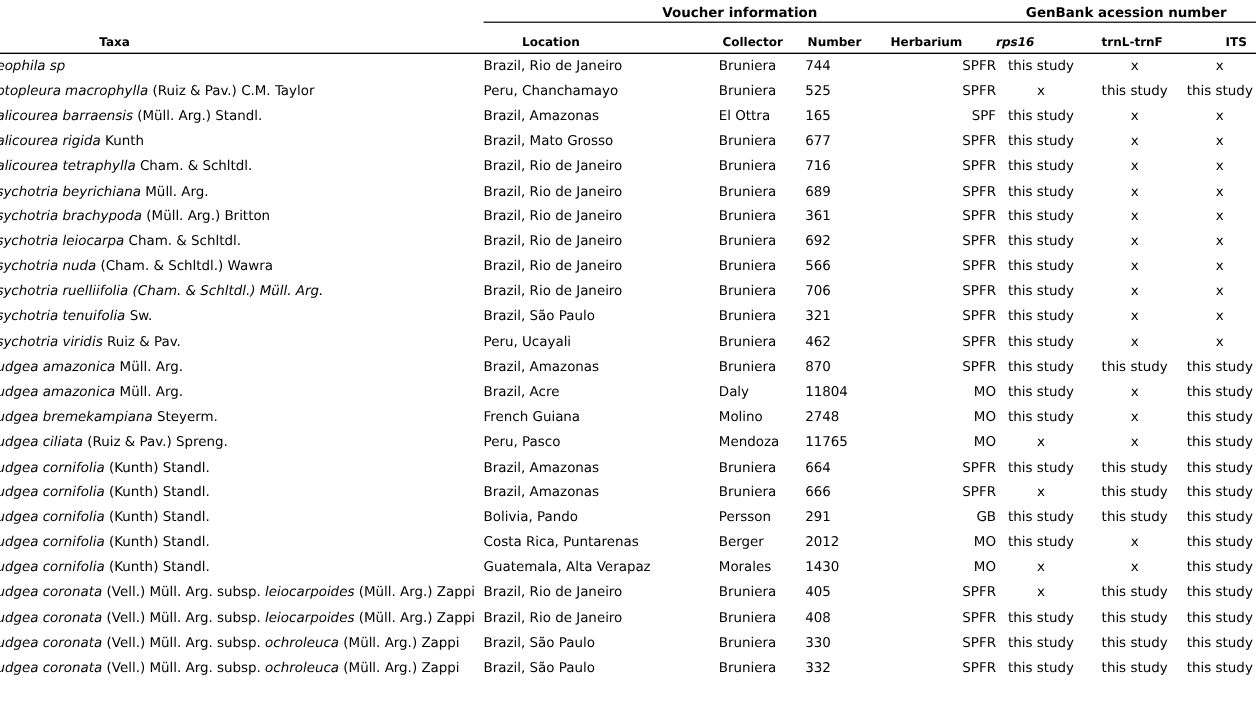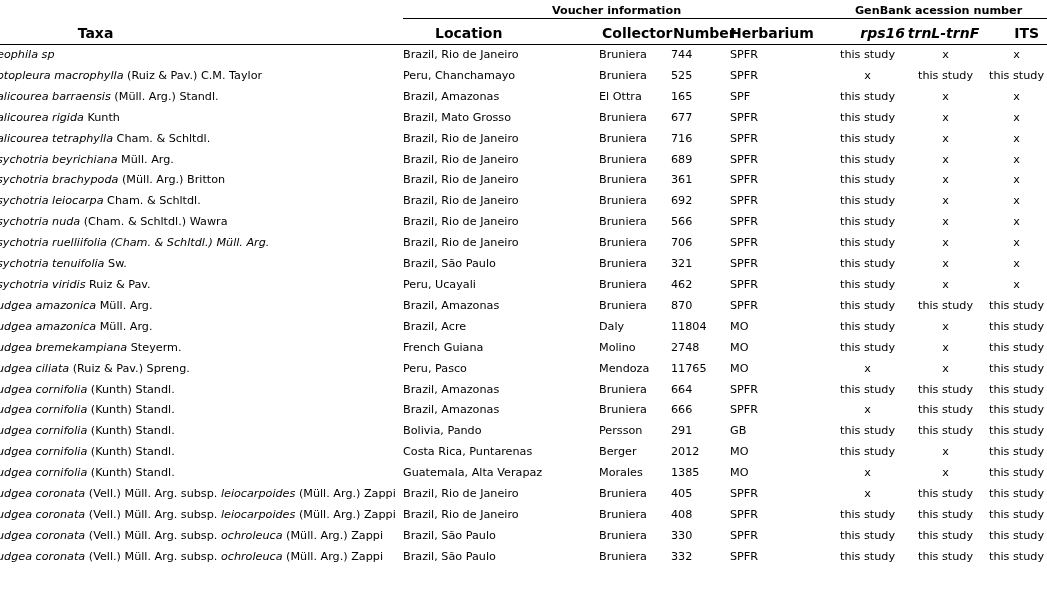--- a/index.html
+++ b/index.html
@@ -61,49 +61,49 @@
   }
   th.span-genbank {
     border-bottom: 1.1px solid #000;
   }
   th.span-empty { border-bottom: none; }
 
   
   tr.col-header th {
     height: 22px;
     font-weight: bold;
-    font-size: 14px;
+    font-size: 10px;
     border-bottom: 1.1px solid #000;
     padding-bottom: 3px;
   }
   tr.col-header th.h-taxa      { text-align: center; padding-right: 212px; }
   tr.col-header th.h-location  { text-align: left;  padding-left: 32px; }
   tr.col-header th.h-collector { text-align: left;  padding-left: 3px; }
   tr.col-header th.h-number    { text-align: left;  padding-left: 2px; margin-top: 28px; }
   tr.col-header th.h-herbarium { text-align: center; padding-right: 16px; }
-  tr.col-header th.h-rps16     { text-align: right;  font-style: italic; margin-top: 16px; }
-  tr.col-header th.h-trnl      { text-align: center; font-style: italic; padding-right: 4px;}
+  tr.col-header th.h-rps16     { text-align: left;  font-style: italic; margin-top: 16px; }
+  tr.col-header th.h-trnl      { text-align: center; padding-right: 4px;}
   tr.col-header th.h-its       { text-align: right; padding-right: 8px; }
 
   
   tr.data-row td {
     height: 20.9px;
     font-size: 11.2px;
     line-height: 20.9px;
     vertical-align: middle;
   }
   td.d-taxa {
     text-align: left;
     padding-left: 0;
     text-indent: -3px;
   }
   td.d-location  { text-align: left; padding-left: 32px; }
   td.d-collector { text-align: left; padding-left: 3px; }
   td.d-number    { text-align: left; padding-left: 2px; }
-  td.d-herbarium { text-align: left; padding-right: 16px; }
+  td.d-herbarium { text-align: right; padding-right: 16px; }
   td.d-rps16     { text-align: center; padding-right: 6px; }
   td.d-trnl      { text-align: center; padding-right: 4px; }
   td.d-its       { text-align: center; padding-right: 8px; }
 
   
   .it { font-style: italic; }
 </style>
 </head>
 <body>
 
@@ -334,21 +334,21 @@
           <td class="d-number">2012</td>
           <td class="d-herbarium">MO</td>
           <td class="d-rps16">this study</td>
           <td class="d-trnl">x</td>
           <td class="d-its">this study</td>
         </tr>
         <tr class="data-row">
           <td class="d-taxa"><span class="it">udgea cornifolia</span> (Kunth) Standl.</td>
           <td class="d-location">Guatemala, Alta Verapaz</td>
           <td class="d-collector">Morales</td>
-          <td class="d-number">1385</td>
+          <td class="d-number">1430</td>
           <td class="d-herbarium">MO</td>
           <td class="d-rps16">x</td>
           <td class="d-trnl">x</td>
           <td class="d-its">this study</td>
         </tr>
         <tr class="data-row">
           <td class="d-taxa"><span class="it">udgea coronata</span> (Vell.) Müll. Arg. subsp. <span class="it">leiocarpoides</span> (Müll. Arg.) Zappi</td>
           <td class="d-location">Brazil, Rio de Janeiro</td>
           <td class="d-collector">Bruniera</td>
           <td class="d-number">405</td>

